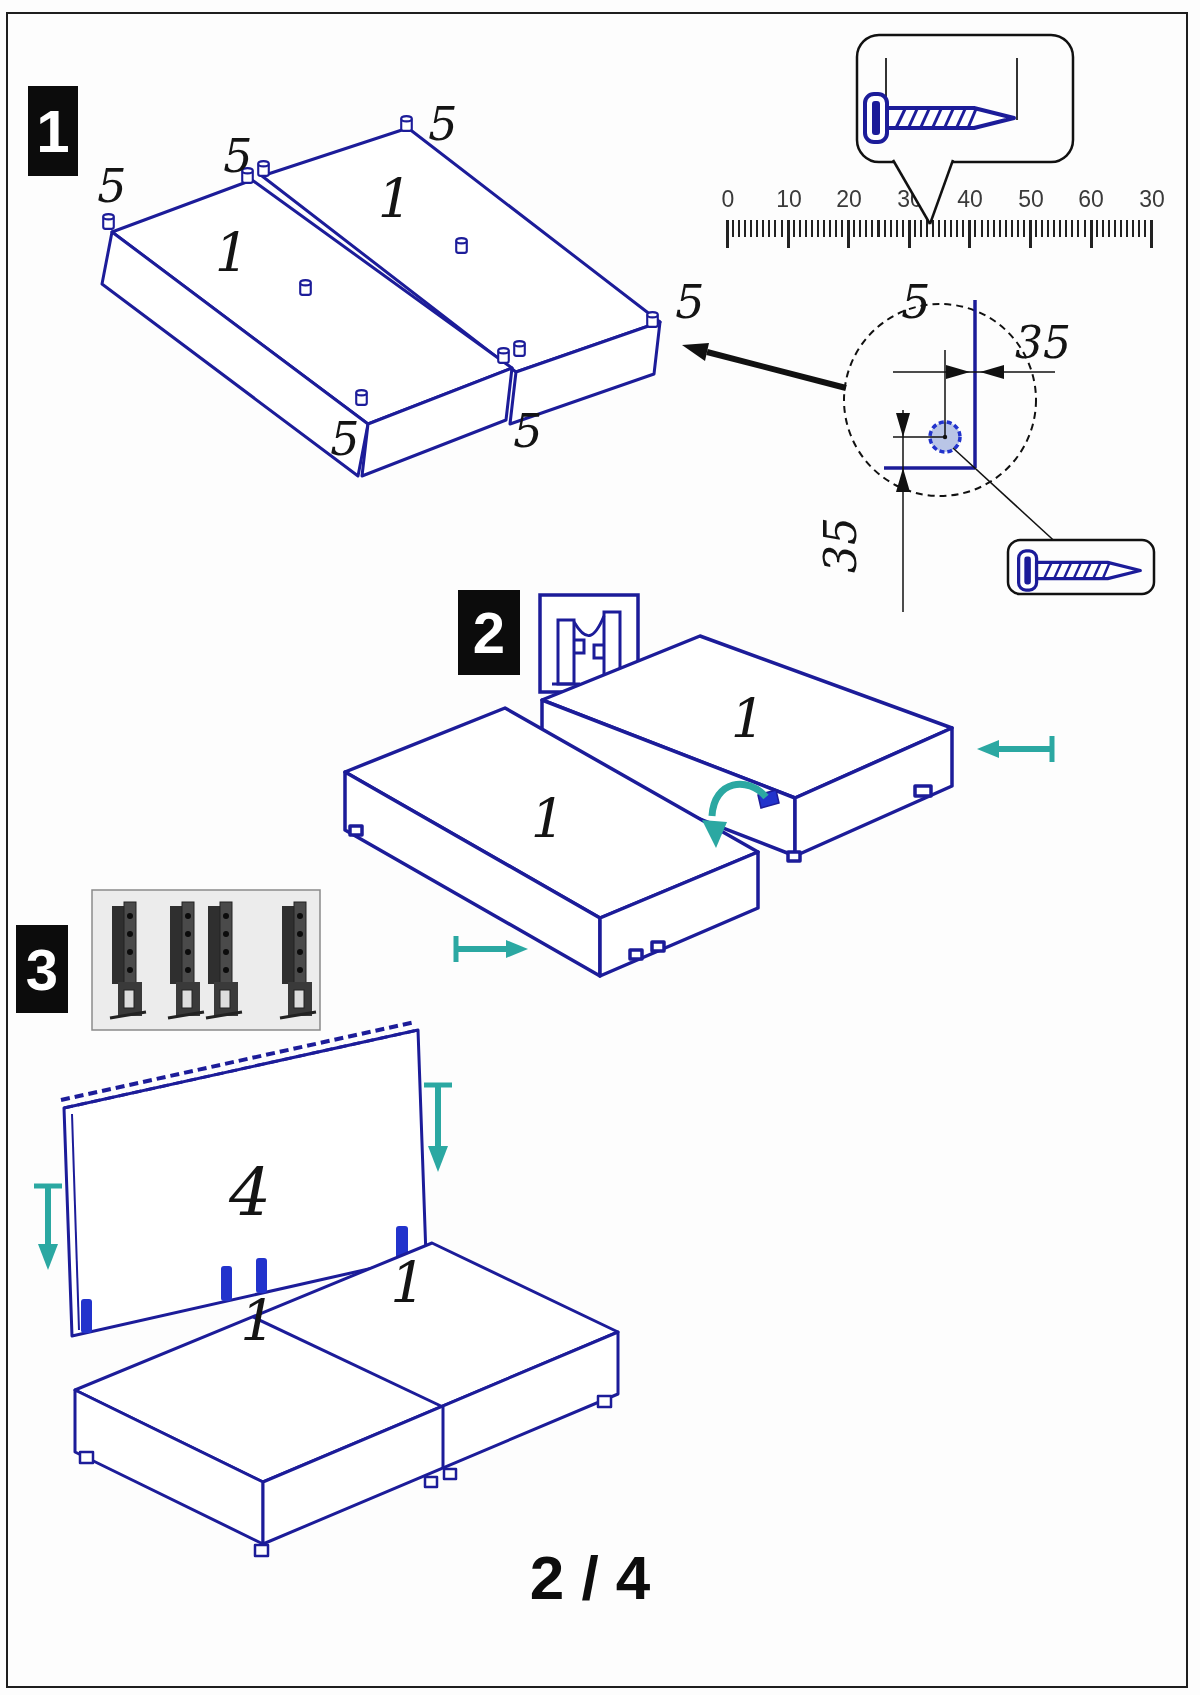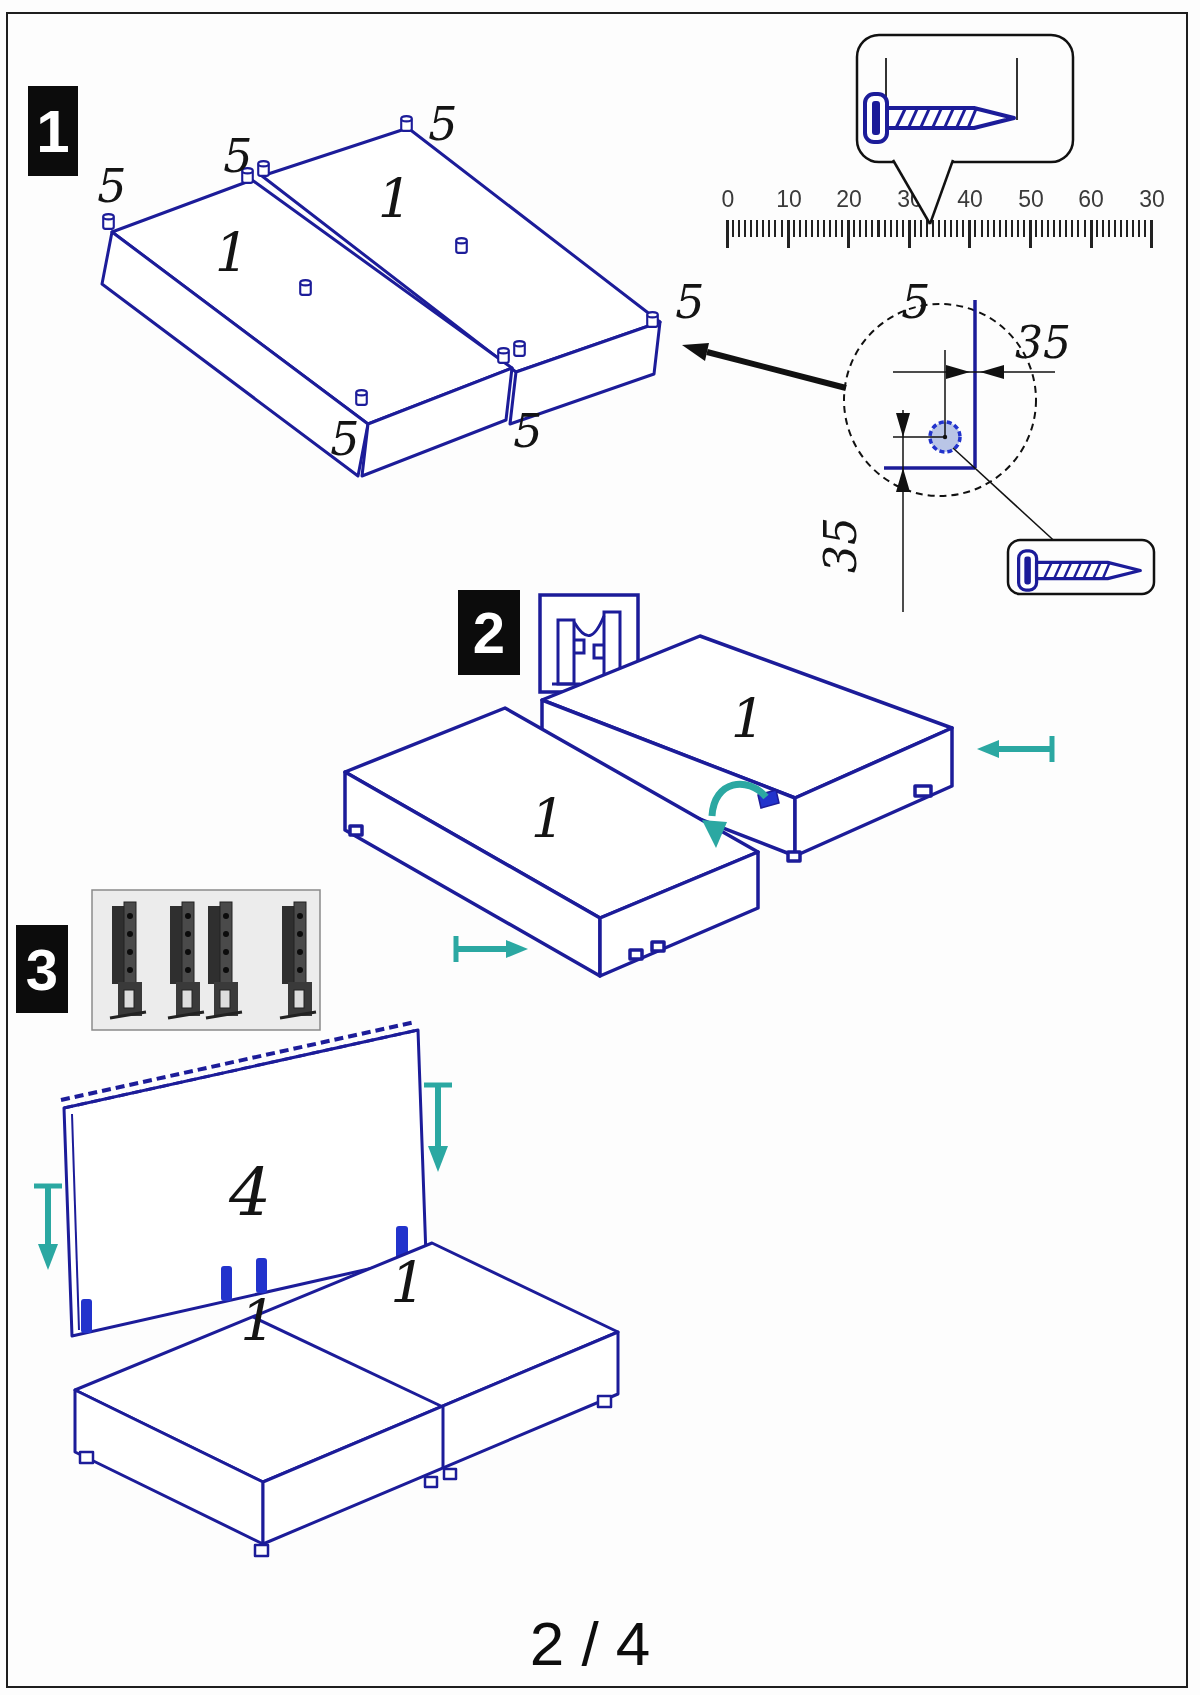--- a/index.html
+++ b/index.html
@@ -19,22 +19,22 @@
   #big-ticks{position:absolute;left:726px;top:220px;width:428px;height:28px;}
   #big-ticks .small{position:absolute;left:0;right:0;top:0;height:17px;
         background:repeating-linear-gradient(90deg,#222 0 2px,transparent 2px 6.06px);}
   #big-ticks .tall{position:absolute;left:0;right:0;top:0;height:28px;
         background:repeating-linear-gradient(90deg,#222 0 3px,transparent 3px 60.6px);}
   #mini-ticks{position:absolute;left:882px;top:56px;width:178px;height:17px;}
   #mini-ticks .small{position:absolute;left:0;right:0;top:0;height:11px;
         background:repeating-linear-gradient(90deg,#333 0 1.2px,transparent 1.2px 3.05px);}
   #mini-ticks .tall{position:absolute;left:0;right:0;top:0;height:17px;
         background:repeating-linear-gradient(90deg,#333 0 2px,transparent 2px 30.5px);}
-  .pagenum{position:absolute;left:505px;top:1608px;width:170px;text-align:center;
-        font-size:62px;font-weight:normal;color:#0d0d0d;}
+  .pagenum{position:absolute;left:505px;top:1542px;width:170px;text-align:center;
+        font-size:62px;font-weight:bold;color:#0d0d0d;}
   svg.canvas{position:absolute;left:0;top:0;}
   .lbl5{font-family:"DejaVu Serif",serif;font-style:italic;font-size:46px;fill:#141414;text-anchor:middle;}
   .lbl1{font-family:"DejaVu Serif",serif;font-style:italic;font-size:54px;fill:#141414;text-anchor:middle;}
   .lbl4{font-family:"DejaVu Serif",serif;font-style:italic;font-size:66px;fill:#141414;text-anchor:middle;}
   .dim{font-family:"DejaVu Serif",serif;font-style:italic;font-size:44px;fill:#141414;text-anchor:middle;}
   .base1{font-family:"DejaVu Serif",serif;font-style:italic;font-size:56px;fill:#141414;text-anchor:middle;}
 </style>
 </head>
 <body>
 

